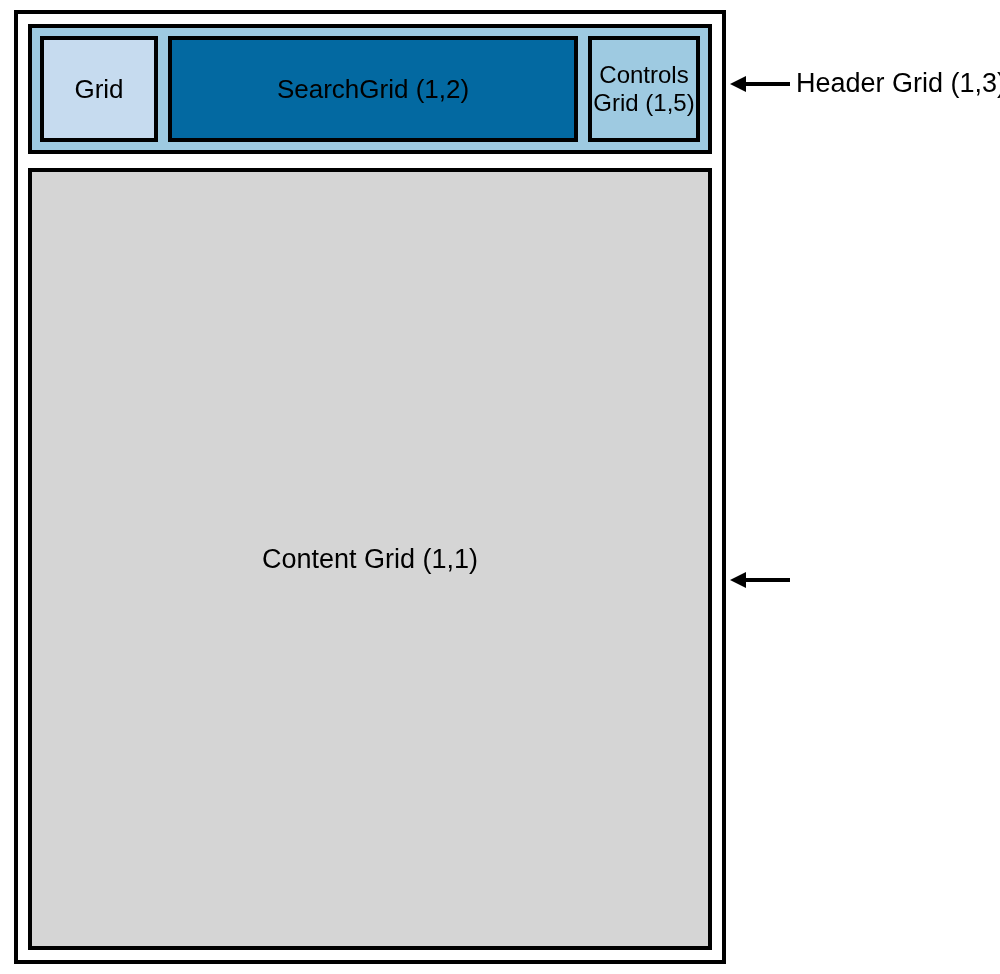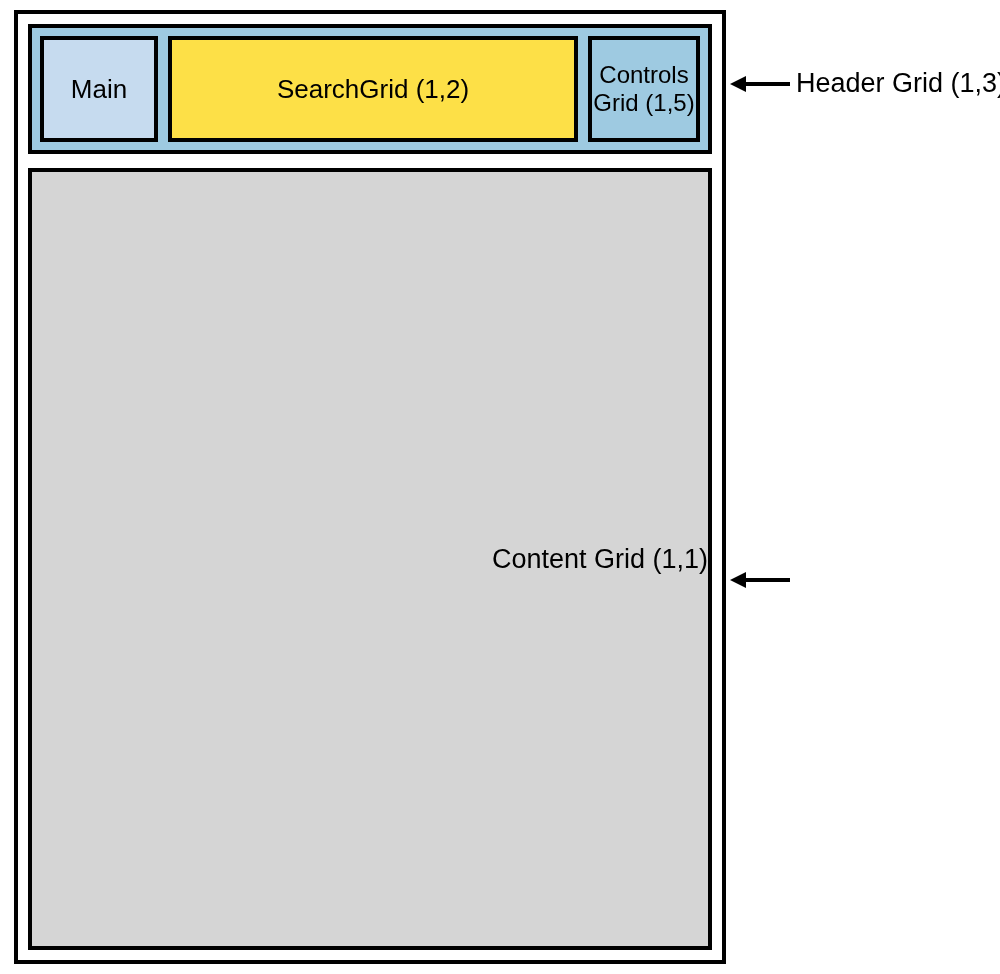--- a/index.html
+++ b/index.html
@@ -38,21 +38,21 @@
       background: #c6dbef;
       display: flex;
       align-items: center;
       justify-content: center;
       font-size: 26px;
       font-weight: 400;
     }
     .search-box {
       flex: 1;
       border: 4px solid #000;
-      background: #fde047;
+      background: #0369a1;
       display: flex;
       align-items: center;
       justify-content: center;
       font-size: 26px;
       font-weight: 400;
     }
     .controls-box {
       width: 112px;
       border: 4px solid #000;
       background: #9ecae1;
@@ -63,21 +63,21 @@
       font-size: 24px;
       line-height: 1.15;
       font-weight: 400;
     }
     .content-grid {
       flex: 1;
       border: 4px solid #000;
       background: #d5d5d5;
       display: flex;
       align-items: center;
-      justify-content: flex-end;
+      justify-content: center;
       font-size: 27px;
       font-weight: 400;
     }
 
     .annotation {
       position: absolute;
       display: flex;
       align-items: center;
       font-size: 27px;
       font-weight: 400;
@@ -87,21 +87,21 @@
     .anno-header { left: 730px; top: 68px; }
     .anno-main { left: 730px; top: 570px; }
     .anno-label { margin-left: 6px; white-space: nowrap; }
   </style>
 </head>
 <body>
 
 <div class="main-panel">
   <div class="header-grid">
     <div class="logo-box">
-      <span>Main</span>
+      <span>Grid</span>
     </div>
     <div class="search-box">
       <span>SearchGrid (1,2)</span>
     </div>
     <div class="controls-box">
       <span style="white-space: pre-line;">Controls
 Grid (1,5)</span>
     </div>
   </div>
   <div class="content-grid">

